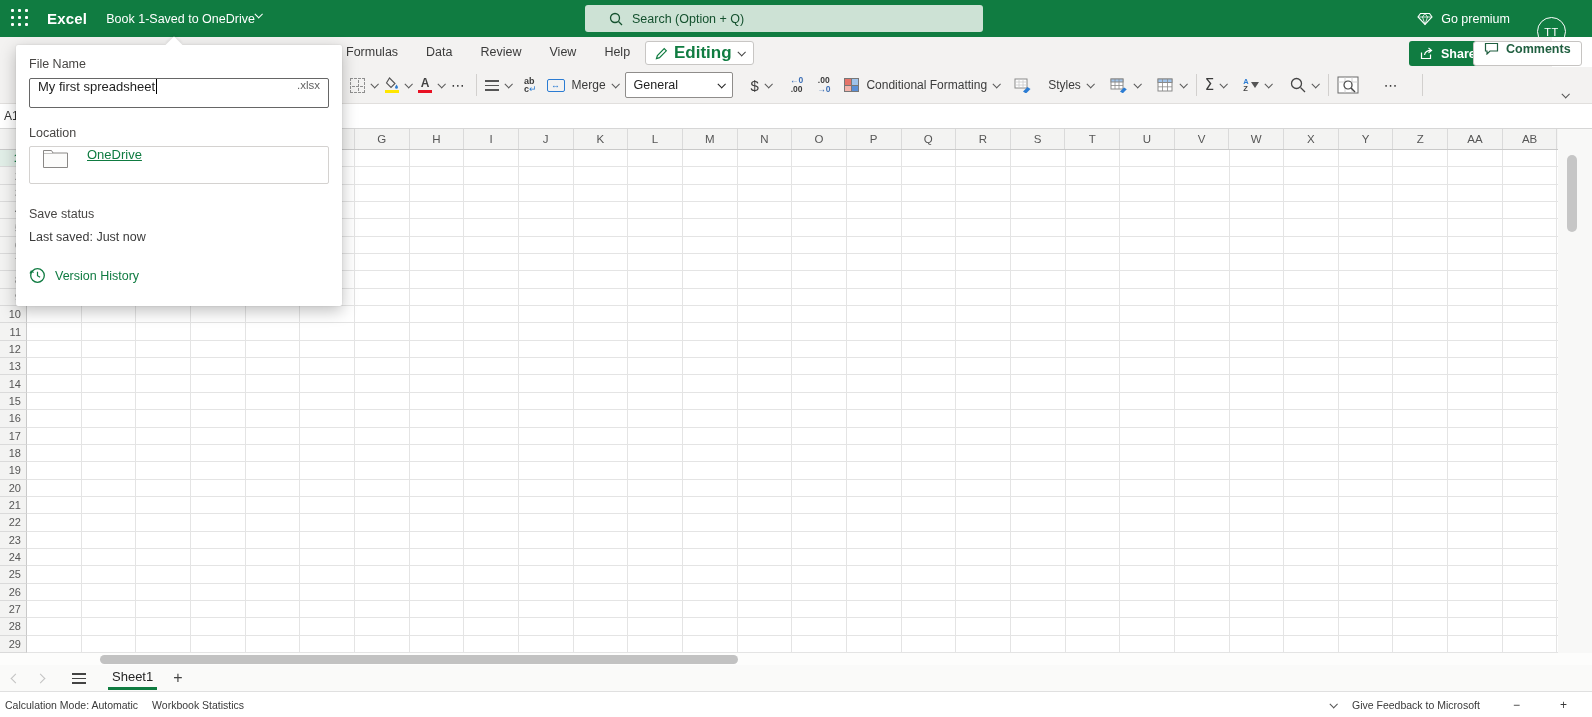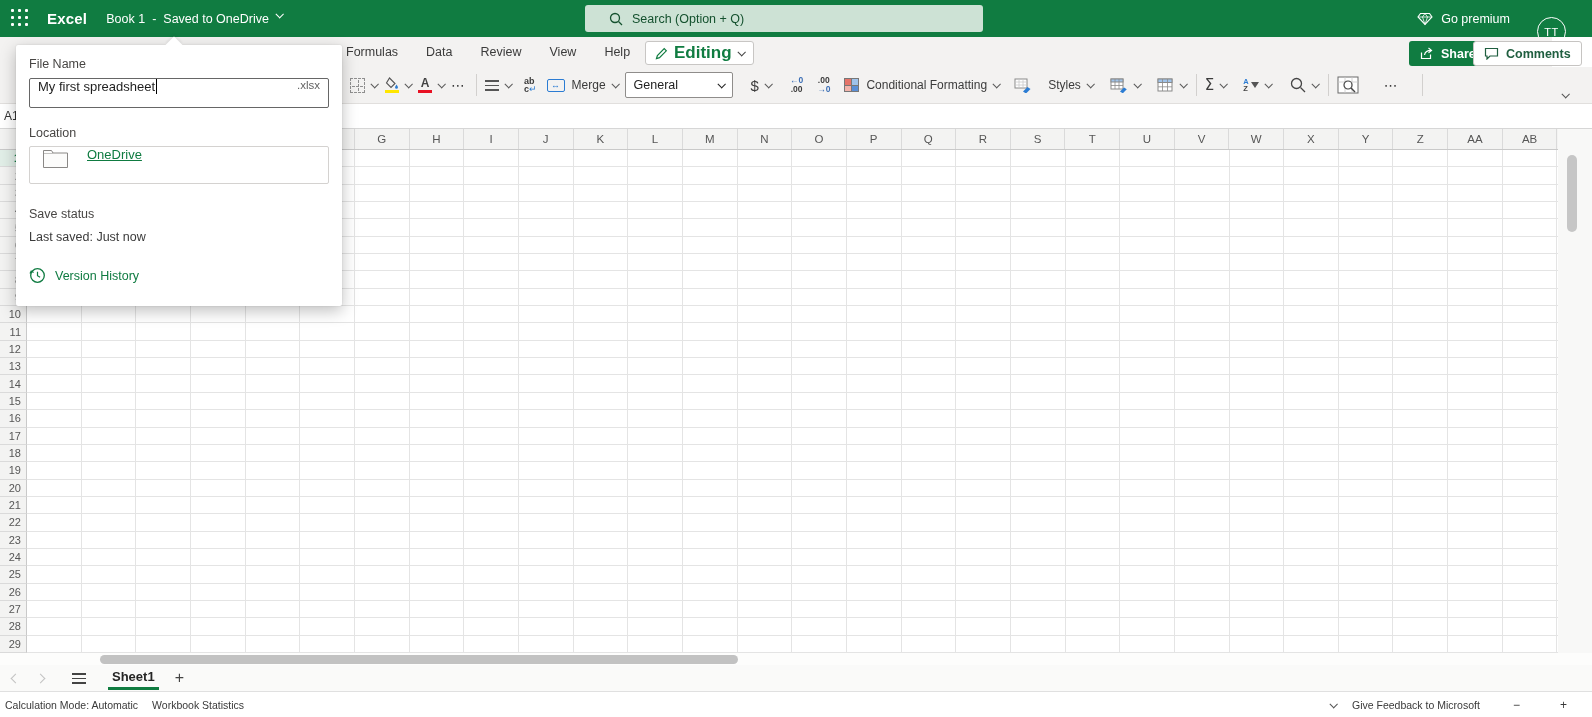--- a/index.html
+++ b/index.html
@@ -4,36 +4,36 @@
 <style>
   *{box-sizing:border-box;margin:0;padding:0}
   html,body{width:1592px;height:717px;overflow:hidden}
   body{font-family:"Liberation Sans",sans-serif;background:#fff;position:relative;font-size:12px;color:#333}
 
   
   .topbar{position:absolute;left:0;top:0;width:1592px;height:37px;background:#107C41;color:#fff;display:flex;align-items:center}
   .waffle{width:19px;height:19px;margin-left:11px;display:grid;grid-template-columns:repeat(3,3px);grid-template-rows:repeat(3,3px);gap:4px;cursor:pointer}
   .waffle span{width:3px;height:3px;background:#fff;border-radius:1px}
   .appname{font-size:15px;font-weight:bold;margin-left:17px;letter-spacing:.2px}
-  .titlegrp{display:flex;align-items:flex-start;gap:7px;margin-left:19px;font-size:12.5px}
+  .titlegrp{display:flex;align-items:flex-start;gap:0;margin-left:19px;font-size:12.5px}
   .chev{display:inline-block;width:6px;height:6px;border-right:1.4px solid currentColor;border-bottom:1.4px solid currentColor;transform:rotate(45deg) translateY(-1px)}
   .searchbox{position:absolute;left:585px;top:5px;width:398px;height:27px;background:#cde2d5;border-radius:3px;display:flex;align-items:center;padding-left:24px;gap:9px}
   .searchbox input{background:transparent;border:none;outline:none;font-family:inherit;font-size:12.5px;color:#14512e;width:320px}
   .searchbox input::placeholder{color:#14512e;opacity:1}
   .premium{position:absolute;right:82px;top:0;height:37px;display:flex;align-items:center;gap:8px;font-size:12.5px;cursor:pointer}
   .avatar{position:absolute;right:26px;top:17px;width:29px;height:29px;border:1.6px solid #fff;border-radius:50%;display:flex;align-items:center;justify-content:center;font-size:11px;letter-spacing:.5px;cursor:pointer}
 
   
   .tabsrow{position:absolute;left:0;top:37px;width:1552px;height:30px;background:#f3f2f1}
   .tabs{position:absolute;left:346px;top:0;height:30px;display:flex;align-items:center;gap:28px}
   .tab{font-size:12.5px;color:#3b3b3b;cursor:pointer;white-space:nowrap}
   .editbtn{position:absolute;left:645px;top:4px;height:24px;background:#fff;border:1px solid #c8c6c4;border-radius:3px;display:flex;align-items:center;gap:6px;padding:0 9px;color:#107C41;font-weight:bold;font-size:17px;cursor:pointer}
   .editbtn .chev{border-color:#444}
   .sharebtn{position:absolute;left:1409px;top:4px;height:25px;background:#107C41;border-radius:3px;color:#fff;font-weight:bold;font-size:12.5px;display:flex;align-items:center;gap:7px;padding:0 11px;cursor:pointer}
-  .commentsbtn{position:absolute;left:1473px;top:4px;height:25px;background:#fff;border:1px solid #c6c4c2;border-radius:3px;color:#205f40;font-weight:bold;font-size:12.5px;display:flex;align-items:center;gap:7px;padding:0 10px;cursor:pointer}
+  .commentsbtn{position:absolute;left:1473px;top:4px;height:25px;background:#fff;border:1px solid #c6c4c2;border-radius:3px;color:#205f40;font-weight:bold;font-size:12.5px;display:flex;align-items:flex-start;gap:7px;padding:0 10px;cursor:pointer}
 
   
   .iconsrow{position:absolute;left:0;top:67px;width:1592px;height:37px;background:#f3f2f1;border-bottom:1px solid #e1dfdd;display:flex;align-items:center;padding-left:350px}
   .rib{display:flex;align-items:center;gap:0;cursor:pointer;color:#3b3b3b;margin-right:7px;white-space:nowrap}
   .rib .chev{margin-left:6px;border-color:#5a5a5a}
   .rdiv{width:1px;height:22px;background:#d2d0ce;margin:0 8px 0 3px}
   .bordericon{width:15px;height:15px;border:1px dashed #8f8f8f;position:relative}
   .bordericon:before{content:"";position:absolute;left:7px;top:1px;bottom:1px;border-left:1px dashed #8f8f8f}
   .bordericon:after{content:"";position:absolute;top:7px;left:1px;right:1px;border-top:1px dashed #8f8f8f}
   .fontcolor{display:flex;flex-direction:column;align-items:center;font-size:12px;font-weight:bold;color:#444;line-height:12px}
@@ -78,21 +78,21 @@
   .vscroll{position:absolute;left:1567px;top:155px;width:10px;height:77px;background:#c6c6c6;border-radius:5px;cursor:pointer}
   .hscrollrow{position:absolute;left:0;top:653px;width:1592px;height:12px;background:#fdfdfc}
   .hthumb{position:absolute;left:100px;top:2px;width:638px;height:9px;background:#c2c2c2;border-radius:4.5px;cursor:pointer}
 
   
   .sheetbar{position:absolute;left:0;top:665px;width:1592px;height:26px;background:#fafaf9;display:flex;align-items:center}
   .navchev{width:7px;height:7px;border-right:1.5px solid #c2c2c2;border-bottom:1.5px solid #c2c2c2;display:inline-block;cursor:pointer}
   .navchev.left{transform:rotate(135deg);margin-left:12px}
   .navchev.right{transform:rotate(-45deg);margin-left:18px}
   .burger{width:14px;height:11px;margin-left:28px;background:repeating-linear-gradient(180deg,#444 0 1.6px,transparent 1.6px 4.6px);cursor:pointer}
-  .sheettab{margin-left:22px;font-size:13px;font-weight:bold;color:#252525;border-bottom:3px solid #107C41;padding:2px 4px 3px;cursor:pointer}
+  .sheettab{margin-left:22px;font-size:13px;font-weight:normal;color:#252525;border-bottom:3px solid #107C41;padding:2px 4px 3px;cursor:pointer}
   .addsheet{margin-left:16px;font-size:16px;color:#444;cursor:pointer;line-height:16px}
 
   
   .statusbar{position:absolute;left:0;top:691px;width:1592px;height:26px;background:#fff;border-top:1px solid #e0e0e0;display:flex;align-items:center;font-size:10.5px;color:#3a3a3a}
   .statusbar .sitem{cursor:pointer;white-space:nowrap}
   .st-calc{margin-left:5px}
   .st-stats{margin-left:14px}
   .st-chev{position:absolute;left:1330px;top:10px;border-color:#555}
   .st-feedback{position:absolute;left:1352px}
   .st-zoomout{position:absolute;left:1513px;font-size:12px}

